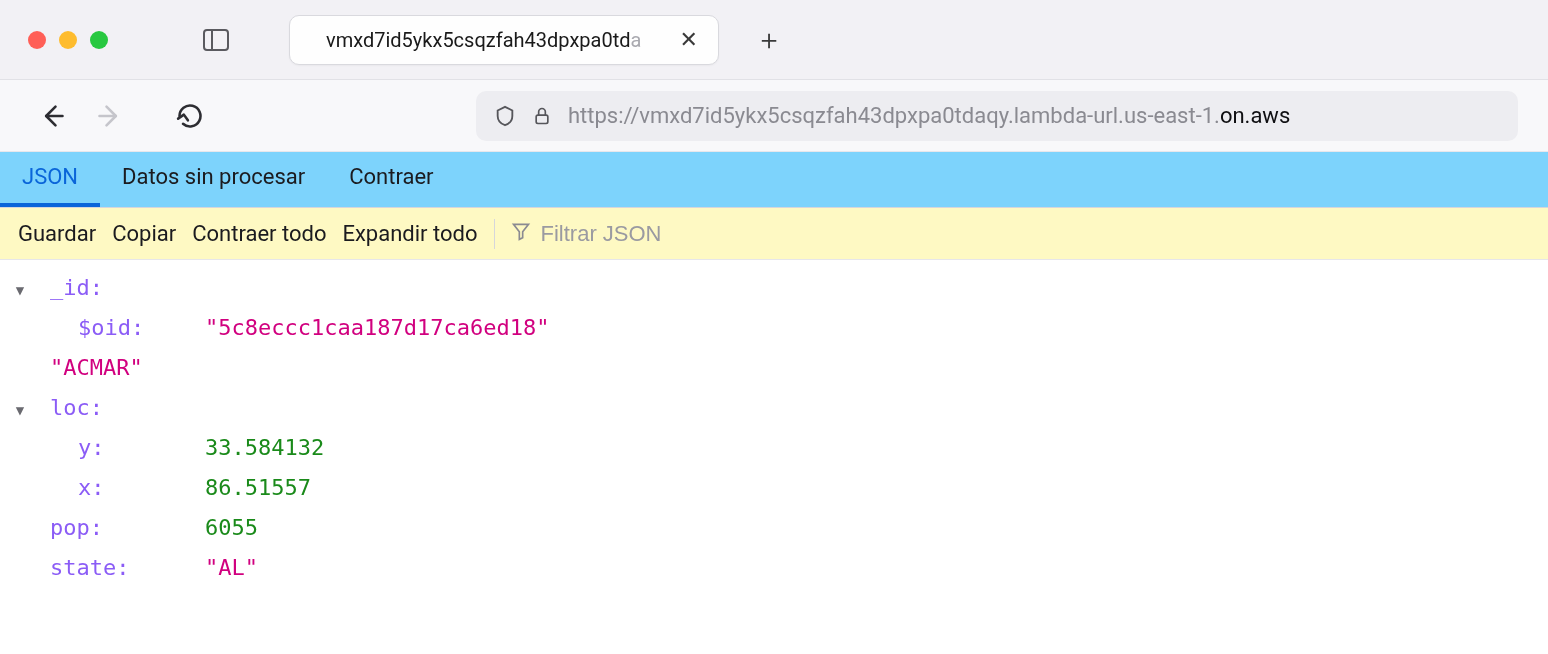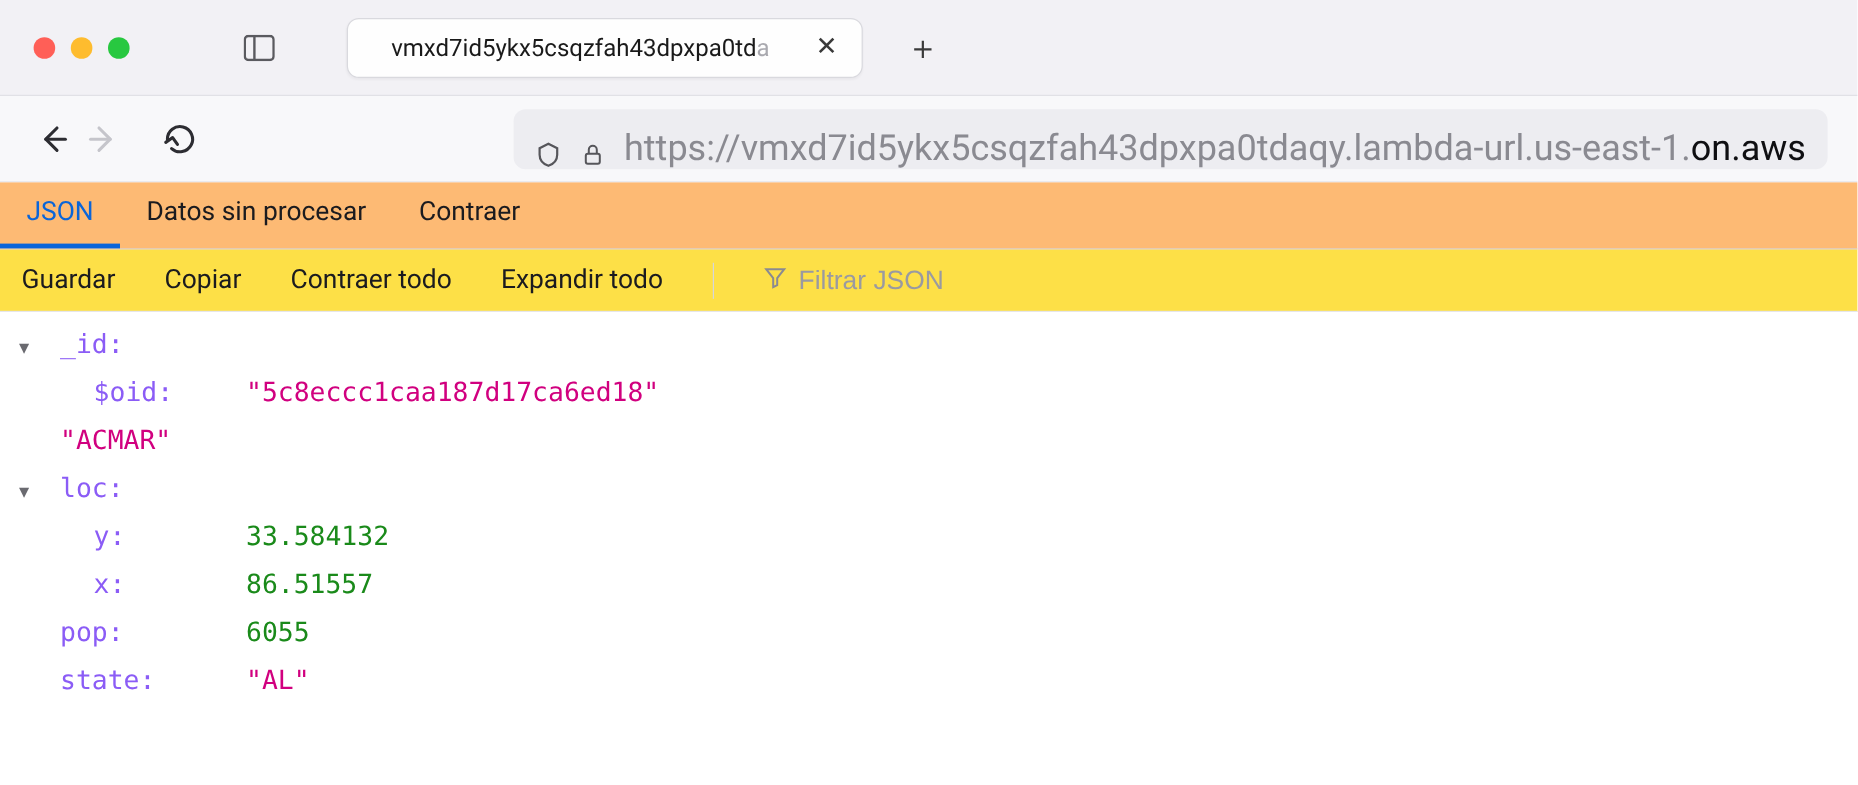--- a/index.html
+++ b/index.html
@@ -93,54 +93,54 @@
     cursor: pointer;
   }
   .nav-btn.disabled { color: #c5c5cb; }
   .addrbar {
     flex: 1;
     margin-left: 250px;
     height: 50px;
     background: #ededf1;
     border-radius: 10px;
     display: flex;
-    align-items: flex-end;
+    align-items: center;
     padding: 0 18px;
     gap: 16px;
-    font-size: 30px;
+    font-size: 22px;
   }
   .addr-icon { color: #56565b; display:flex;align-items:center;justify-content:center; }
   .addr-url { color: #8a8a91; white-space: nowrap; overflow: hidden; }
   .addr-url .highlight { color: #0f0f12; }
   .viewtabs {
     height: 56px;
-    background: #fdba74;
+    background: #7dd3fc;
     display: flex;
     align-items: flex-end;
     padding: 0 0px;
     border-bottom: 1px solid #d6d6db;
     font-size: 22px;
   }
   .viewtab {
     padding: 12px 22px 14px 22px;
     color: #1b1b1f;
     cursor: pointer;
     border-bottom: 4px solid transparent;
   }
   .viewtab.active {
     color: #0a65d9;
     border-bottom: 4px solid #0a65d9;
   }
   .toolbar {
     height: 52px;
-    background: #fde047;
+    background: #fef9c3;
     display: flex;
     align-items: center;
     padding: 0 18px;
-    gap: 41px;
+    gap: 16px;
     font-size: 22px;
     color: #1b1b1f;
     border-bottom: 1px solid #e6e6ea;
   }
   .toolbar .action { cursor: pointer; }
   .toolbar .divider { width:1px; height:30px; background:#d6d6db; }
   .filter-wrap {
     display:flex;align-items:center;gap:10px;color:#8a8a91;
   }
   .filter-input {

